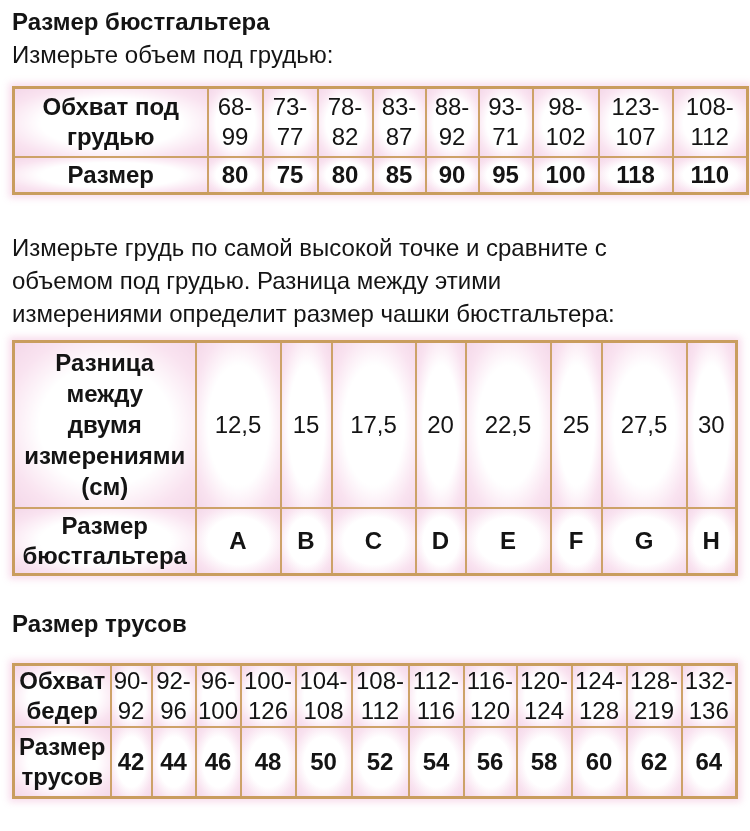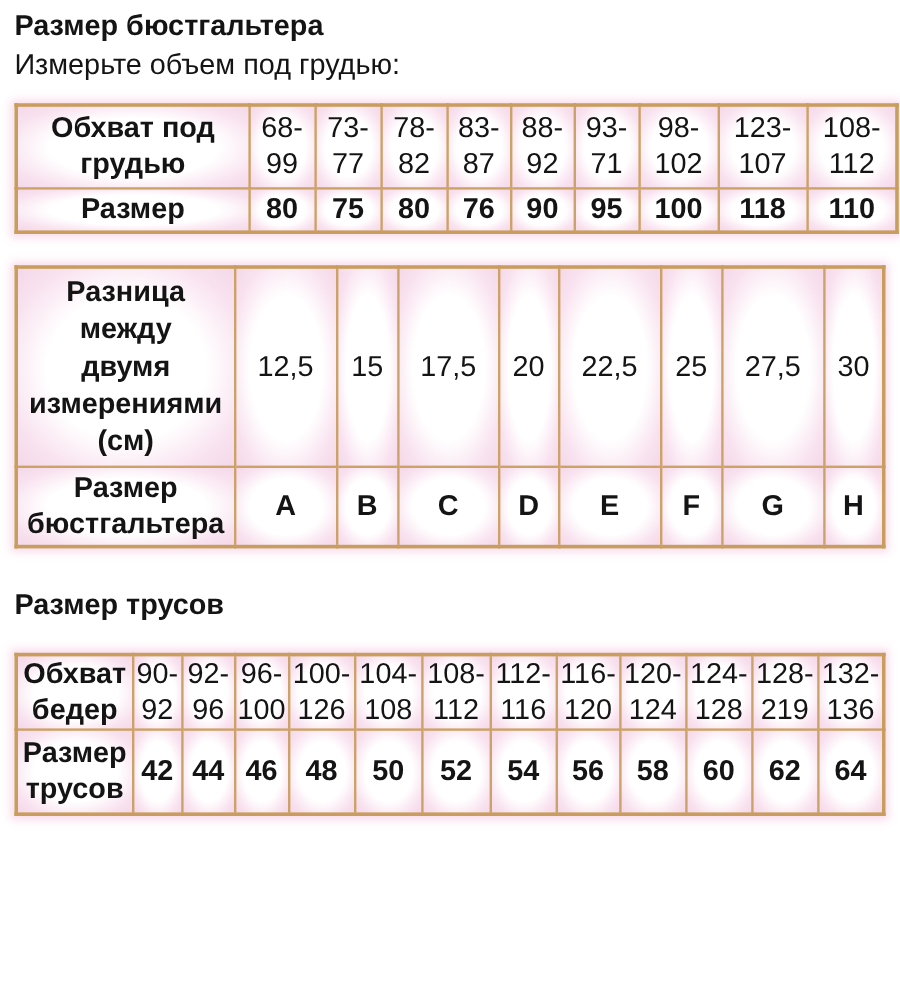--- a/index.html
+++ b/index.html
@@ -43,21 +43,21 @@
     line-height: 28px;
     margin: 34px 0 0 0;
   }
   table.t {
     border-collapse: collapse;
     table-layout: fixed;
     border: 3px solid #c99d5e;
     box-shadow: 0 0 7px 3px rgba(247, 214, 233, 0.85);
   }
   table.t1 { margin-top: 17px; width: 734px; }
-  table.t2 { margin-top: 26px; width: 723px; padding-left: 28px; }
+  table.t2 { margin-top: 10px; width: 723px; padding-left: 28px; }
   table.t3 { margin-top: 25px; width: 723px; }
   .t th, .t td {
     border: 2px solid #cda268;
     text-align: center;
     vertical-align: middle;
     font-size: 24px;
     line-height: 30px;
     padding: 0;
     white-space: pre-line;
     overflow: visible;
@@ -117,30 +117,33 @@
       <td>123-
 107</td>
       <td>108-
 112</td>
     </tr>
     <tr class="r2 boldrow">
       <th>Размер</th>
       <td>80</td>
       <td>75</td>
       <td>80</td>
-      <td>76</td>
+      <td>85</td>
       <td>90</td>
       <td>95</td>
       <td>100</td>
       <td>118</td>
       <td>110</td>
     </tr>
   </tbody>
     </table>
 
+  <p class="para">Измерьте грудь по самой высокой точке и сравните с
+объемом под грудью. Разница между этими
+измерениями определит размер чашки бюстгальтера:</p>
 
   <table class="t t2">
     <colgroup>
       <col style="width:182px">
         <col style="width:85px">
         <col style="width:51px">
         <col style="width:84px">
       <col style="width:50px">
         <col style="width:85px">
         <col style="width:51px">

